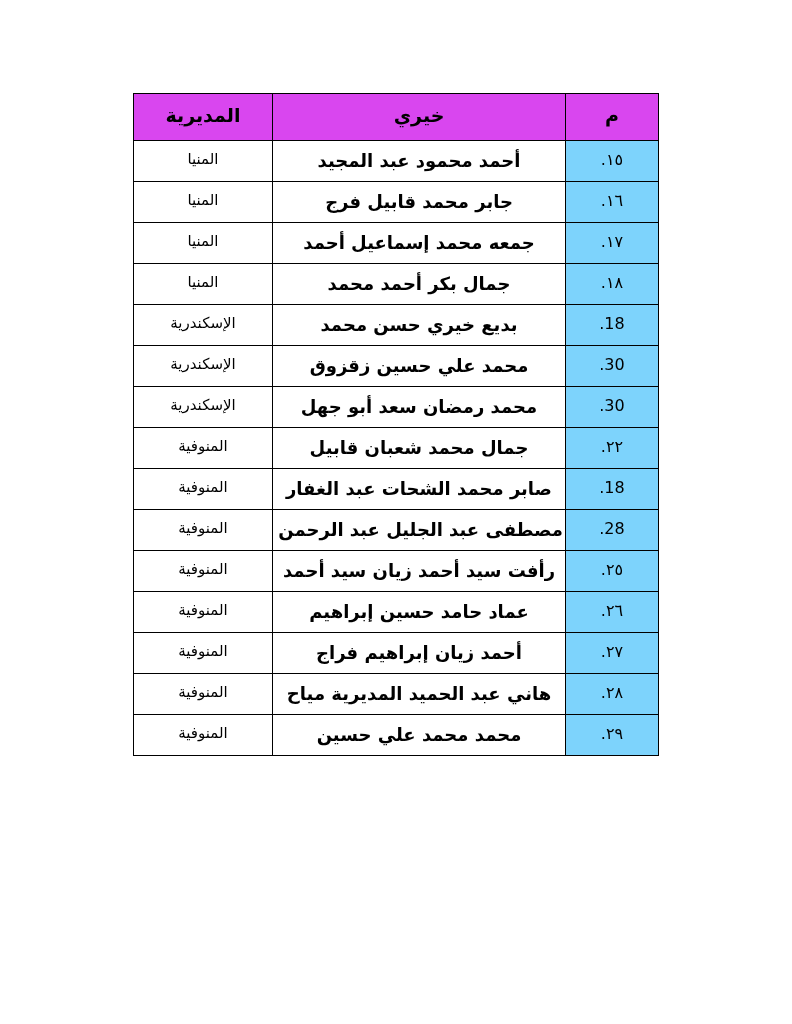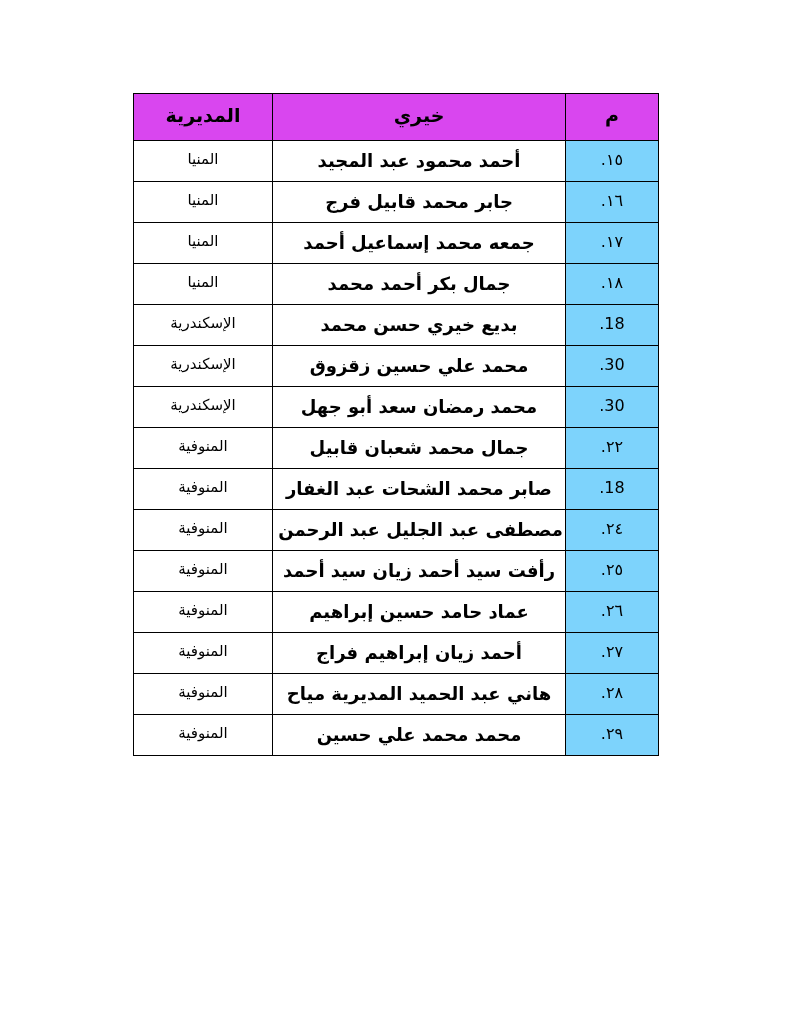--- a/index.html
+++ b/index.html
@@ -123,21 +123,21 @@
     <td class="cell-no">٢٢.</td>
     <td class="cell-name">جمال محمد شعبان قابيل</td>
     <td class="cell-dir">المنوفية</td>
   </tr>
         <tr>
     <td class="cell-no">18.</td>
     <td class="cell-name">صابر محمد الشحات عبد الغفار</td>
     <td class="cell-dir">المنوفية</td>
   </tr>
         <tr>
-    <td class="cell-no">٢٤.</td>
+    <td class="cell-no">28.</td>
     <td class="cell-name">مصطفى عبد الجليل عبد الرحمن السيد</td>
     <td class="cell-dir">المنوفية</td>
   </tr>
         <tr>
     <td class="cell-no">٢٥.</td>
     <td class="cell-name">رأفت سيد أحمد زيان سيد أحمد</td>
     <td class="cell-dir">المنوفية</td>
   </tr>
         <tr>
     <td class="cell-no">٢٦.</td>

